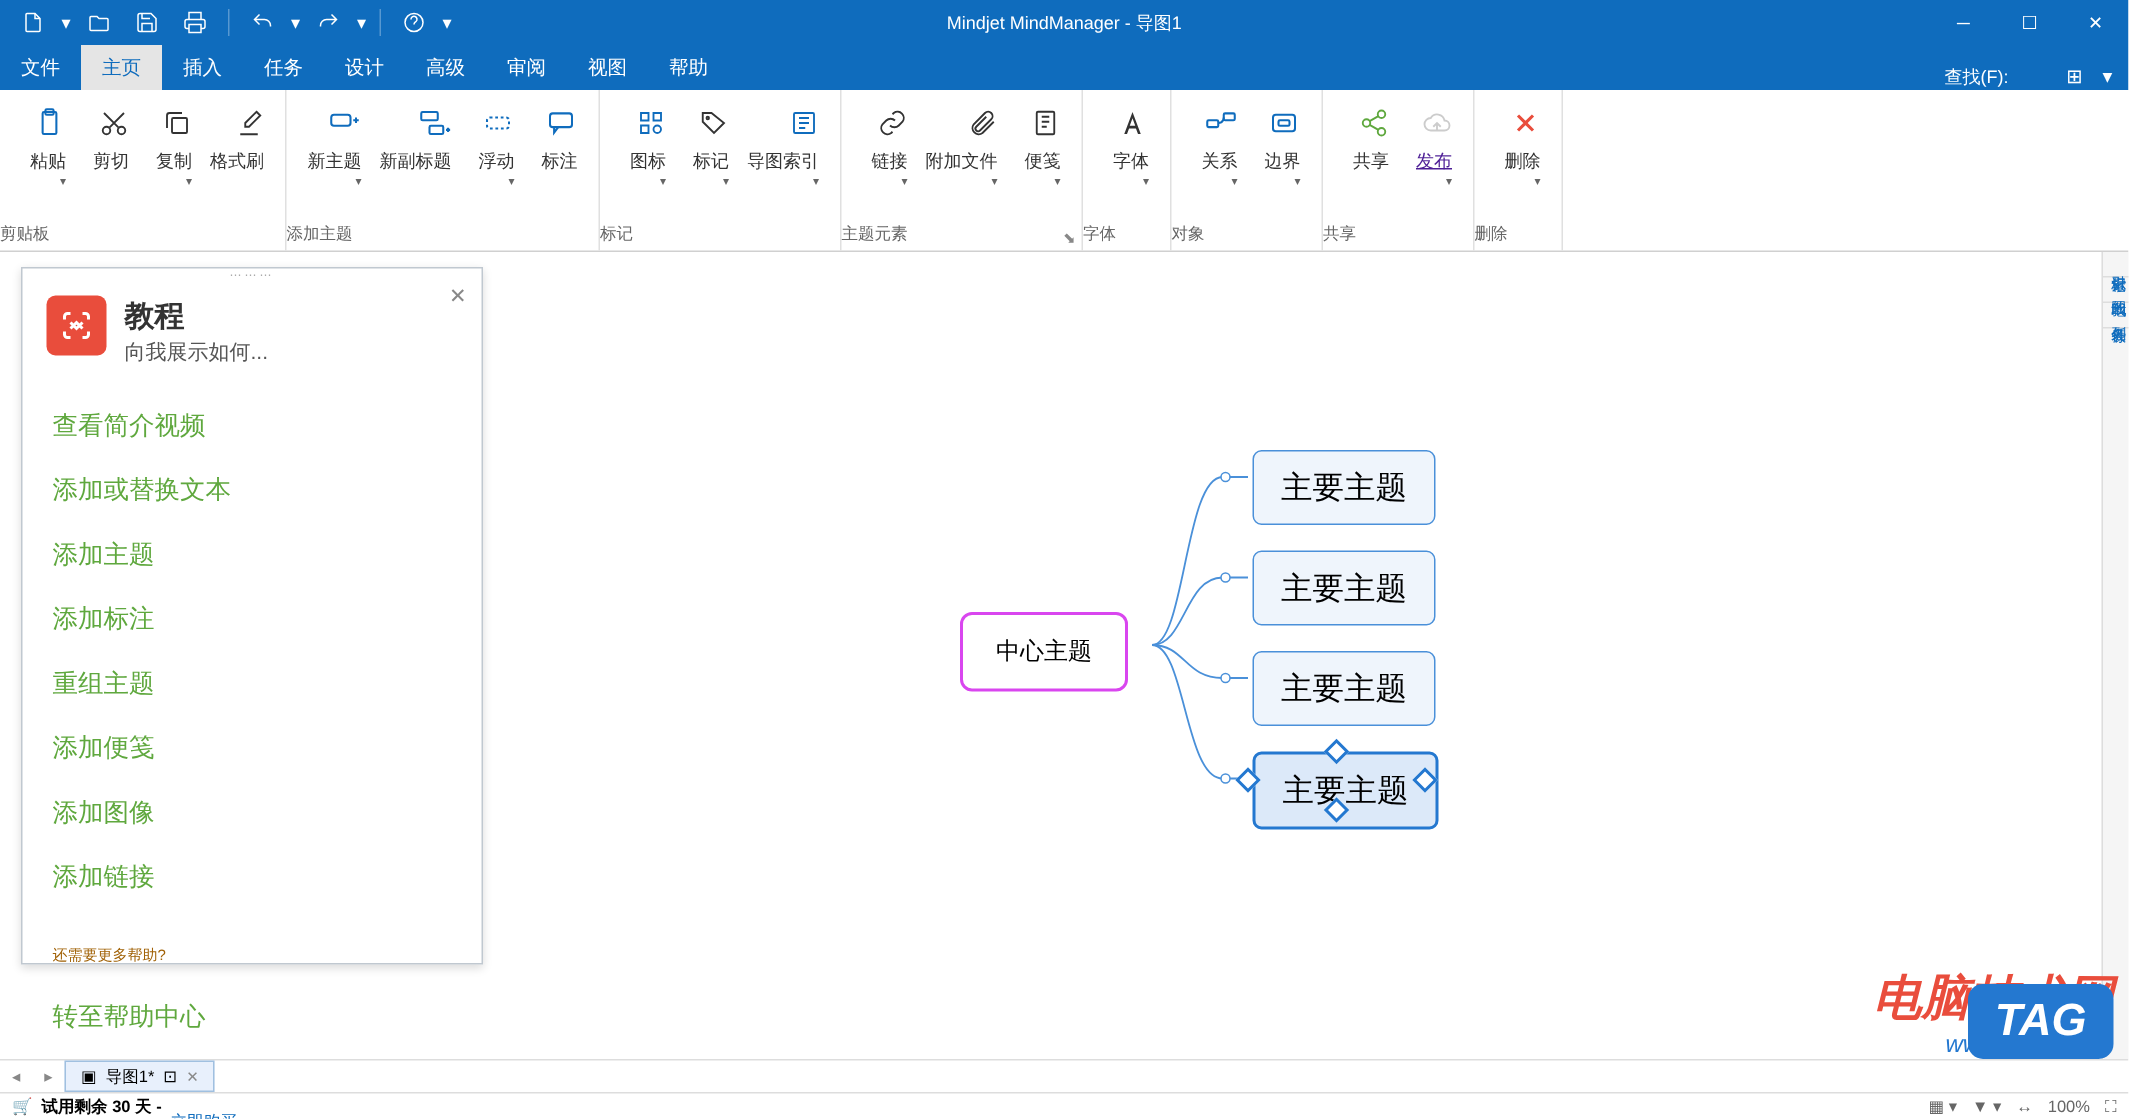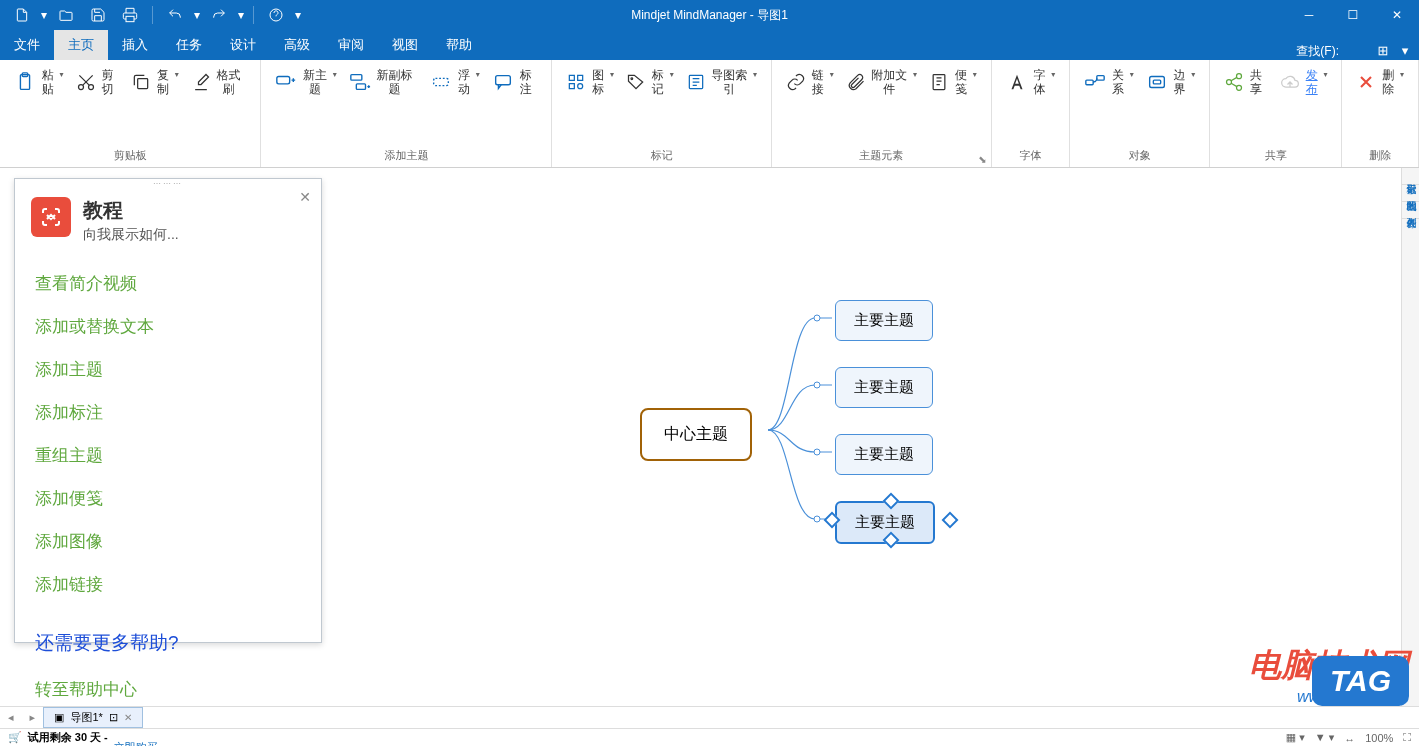--- a/index.html
+++ b/index.html
@@ -21,54 +21,54 @@
 .menu-tab { padding: 6px 14px; cursor: pointer; }
 .menu-tab.active { background: #e5e5e5; color: #0f6cbd; }
 .search-area { position: absolute; right: 80px; font-size: 12px; display: flex; align-items: center; gap: 8px; }
 .right-icons { position: absolute; right: 4px; display: flex; gap: 2px; }
 .right-icons .ri { width: 20px; height: 20px; display: flex; align-items: center; justify-content: center; }
 
 
 .ribbon { height: 108px; background: #fff; border-bottom: 1px solid #d0d0d0; display: flex; font-size: 12px; }
 .ribbon-group { border-right: 1px solid #e0e0e0; display: flex; flex-direction: column; }
 .rg-content { flex: 1; display: flex; align-items: flex-start; padding: 6px 8px 0; }
-.rg-label { text-align: center; font-size: 11px; color: #666; padding: 2px 0 4px; position: relative; }
+.rg-label { font-size: 11px; color: #666; padding: 2px 0 4px; position: relative; }
 .rg-label .launcher { position: absolute; right: 4px; bottom: 2px; font-size: 10px; color: #888; }
-.rb-btn { display: flex; flex-direction: row; align-items: flex-start; justify-content: flex-start; padding: 2px 6px; cursor: pointer; min-width: 42px; }
+.rb-btn { display: flex; flex-direction: column; align-items: flex-end; justify-content: flex-start; padding: 2px 6px; cursor: pointer; min-width: 42px; }
 .rb-btn .ico { height: 28px; display: flex; align-items: center; justify-content: center; margin-bottom: 4px; }
 .rb-btn .lbl { font-size: 12px; color: #333; text-align: center; line-height: 1.2; }
 .rb-btn .dd { font-size: 8px; color: #666; margin-top: 2px; }
-.rb-btn.disabled .lbl { color: #3b82f6; text-decoration: underline; }
+.rb-btn.disabled .lbl { color: #4c1d95; text-decoration: underline; }
 
 
 .workspace { position: absolute; top: 168px; left: 0; right: 0; bottom: 40px; background: #fff; display: flex; }
 .canvas { flex: 1; position: relative; overflow: hidden; }
 .scrollbar-v { width: 16px; background: #f0f0f0; border-left: 1px solid #ddd; position: relative; }
 .scrollbar-v .thumb { position: absolute; top: 180px; left: 2px; right: 2px; height: 280px; background: #c0c0c0; border-radius: 2px; }
 .scrollbar-h { position: absolute; bottom: 24px; left: 0; right: 16px; height: 16px; background: #f0f0f0; border-top: 1px solid #ddd; }
 .side-tabs { position: absolute; right: 0; top: 0; width: 18px; height: 100%; background: #f5f5f5; border-left: 1px solid #ddd; }
 .side-tab { writing-mode: vertical-rl; padding: 8px 2px; font-size: 10px; color: #0f6cbd; border-bottom: 1px solid #ddd; cursor: pointer; text-align: center; }
 
 
 .tutorial-panel { position: absolute; top: 178px; left: 14px; width: 308px; height: 465px; background: #fff; border: 1px solid #c0c8d0; box-shadow: 0 2px 6px rgba(0,0,0,0.15); z-index: 10; }
 .tp-drag { height: 8px; text-align: center; font-size: 8px; color: #aaa; letter-spacing: 2px; cursor: move; }
 .tp-close { position: absolute; top: 10px; right: 10px; cursor: pointer; color: #888; font-size: 14px; }
 .tp-header { display: flex; padding: 10px 16px; gap: 12px; align-items: flex-start; }
 .tp-logo { width: 40px; height: 40px; background: #e94d3c; border-radius: 6px; display: flex; align-items: center; justify-content: center; color: #fff; }
 .tp-title { font-size: 20px; font-weight: bold; color: #333; }
 .tp-sub { font-size: 14px; color: #555; margin-top: 2px; }
 .tp-links { padding: 8px 20px; }
 .tp-link { display: block; padding: 10px 0; color: #5fa83e; font-size: 17px; cursor: pointer; }
-.tp-more { padding: 16px 20px 4px; font-size: 19px; color: #1d4ed8; }
+.tp-more { padding: 16px 20px 4px; font-size: 10px; color: #a16207; }
 
 
 .mindmap { position: absolute; top: 130px; left: 640px; width: 500px; height: 280px; }
 .mm-svg { position: absolute; top: 0; left: 0; width: 100%; height: 100%; pointer-events: none; }
-.mm-node { position: absolute; border: 1px solid #888; border-radius: 6px; padding: 10px 18px; font-size: 15px; background: #fff; cursor: pointer; }
-.mm-central { border: 2px solid #a16207; border-radius: 8px; padding: 14px 22px; font-size: 16px; }
+.mm-node { position: absolute; border: 1px solid #888; border-radius: 6px; padding: 10px 18px; font-size: 21px; background: #fff; cursor: pointer; }
+.mm-central { border: 2px solid #d946ef; border-radius: 8px; padding: 14px 22px; font-size: 16px; }
 .mm-sub { border: 1px solid #4a90d9; background: #eff5fc; }
 .mm-selected { border: 2px solid #2478d0; background: #dce9f9; }
 .mm-handles { position: absolute; width: 12px; height: 12px; background: #fff; border: 2px solid #2478d0; transform: rotate(45deg); }
 
 
 .doctabs { position: absolute; bottom: 18px; left: 0; right: 0; height: 22px; background: #fff; border-top: 1px solid #ddd; display: flex; align-items: center; font-size: 11px; }
 .dt-nav { padding: 0 8px; color: #888; cursor: pointer; }
 .dt-tab { padding: 2px 10px; display: flex; align-items: center; gap: 6px; background: #e8f0fc; border: 1px solid #a0c0e0; cursor: pointer; }
 .dt-tab .x { color: #888; font-size: 10px; }
 

